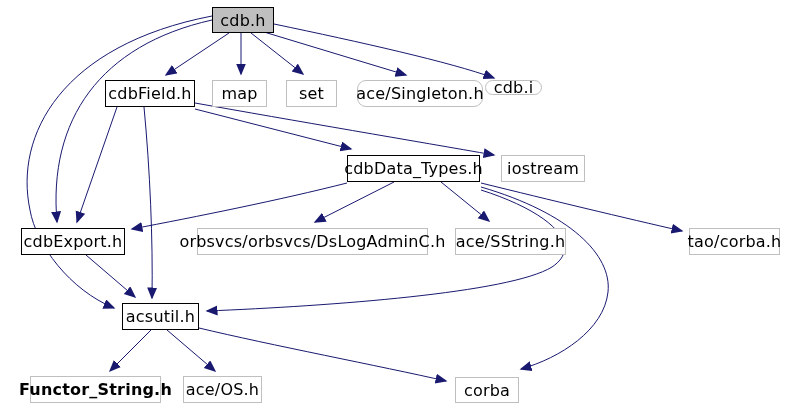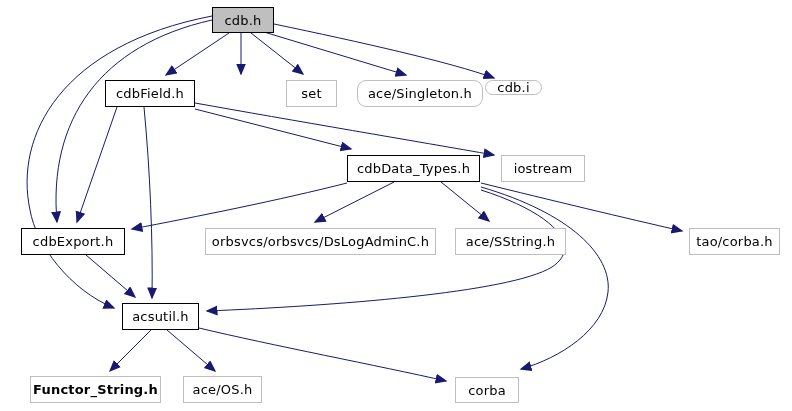--- a/index.html
+++ b/index.html
@@ -11,21 +11,21 @@
     overflow:hidden;
   }
   #edges{position:absolute;left:0;top:0;width:792px;height:411px;pointer-events:none;}
   .node{
     position:absolute;
     box-sizing:border-box;
     display:flex;align-items:center;justify-content:center;
     background:#ffffff;
     border:1px solid #bfbfbf;
     color:#000000;
-    font-size:13px;
+    font-size:16px;
     letter-spacing:.2px;
     white-space:nowrap;
     z-index:2;
   }
   .node.linked{border:1px solid #000000;cursor:pointer;}
   .node.root{background:#bfbfbf;border:1px solid #000000;}
 </style>
 </head>
 <body>
 
@@ -57,27 +57,28 @@
       <path marker-end="url(#arrow)" d="M481,190 C550,212 585,245 552,267 C510,293 330,306 207,311"></path>
       <path marker-end="url(#arrow)" d="M347,183 C280,200 195,217 132,229"></path>
       <path marker-end="url(#arrow)" d="M151,330 L110,371"></path>
       <path marker-end="url(#arrow)" d="M167,330 L215,371"></path>
       <path marker-end="url(#arrow)" d="M199,328 C270,345 380,366 446,381"></path>
     </g>
   </svg>
 
   <div class="node root" style="left:212px;top:7px;width:62px;height:26px;">cdb.h</div>
   <div class="node linked" style="left:105px;top:80px;width:90px;height:27px;">cdbField.h</div>
+  <div class="node" style="left:212px;top:80px;width:55px;height:27px;">map</div>
   <div class="node" style="left:286px;top:80px;width:51px;height:27px;">set</div>
   <div class="node" style="left:357px;top:80px;width:126px;height:27px;border-radius:9px;">ace/Singleton.h</div>
   <div class="node" style="left:485px;top:80px;width:57px;height:15px;border-radius:13px;">cdb.i</div>
   <div class="node linked" style="left:347px;top:155px;width:133px;height:27px;">cdbData_Types.h</div>
   <div class="node" style="left:501px;top:155px;width:84px;height:27px;">iostream</div>
   <div class="node linked" style="left:21px;top:228px;width:104px;height:27px;">cdbExport.h</div>
-  <div class="node" style="left:205px;top:228px;width:231px;height:27px;">orbsvcs/orbsvcs/DsLogAdminC.h</div>
+  <div class="node" style="left:197px;top:228px;width:231px;height:27px;">orbsvcs/orbsvcs/DsLogAdminC.h</div>
   <div class="node" style="left:455px;top:228px;width:111px;height:27px;">ace/SString.h</div>
   <div class="node" style="left:689px;top:228px;width:91px;height:27px;">tao/corba.h</div>
   <div class="node linked" style="left:122px;top:303px;width:77px;height:27px;text-align:right;">acsutil.h</div>
   <div class="node" style="left:30px;top:376px;width:131px;height:27px;font-weight:bold;">Functor_String.h</div>
   <div class="node" style="left:183px;top:376px;width:79px;height:27px;">ace/OS.h</div>
   <div class="node" style="left:455px;top:377px;width:64px;height:26px;">corba</div>
 
 </div>
 
 </body></html>

